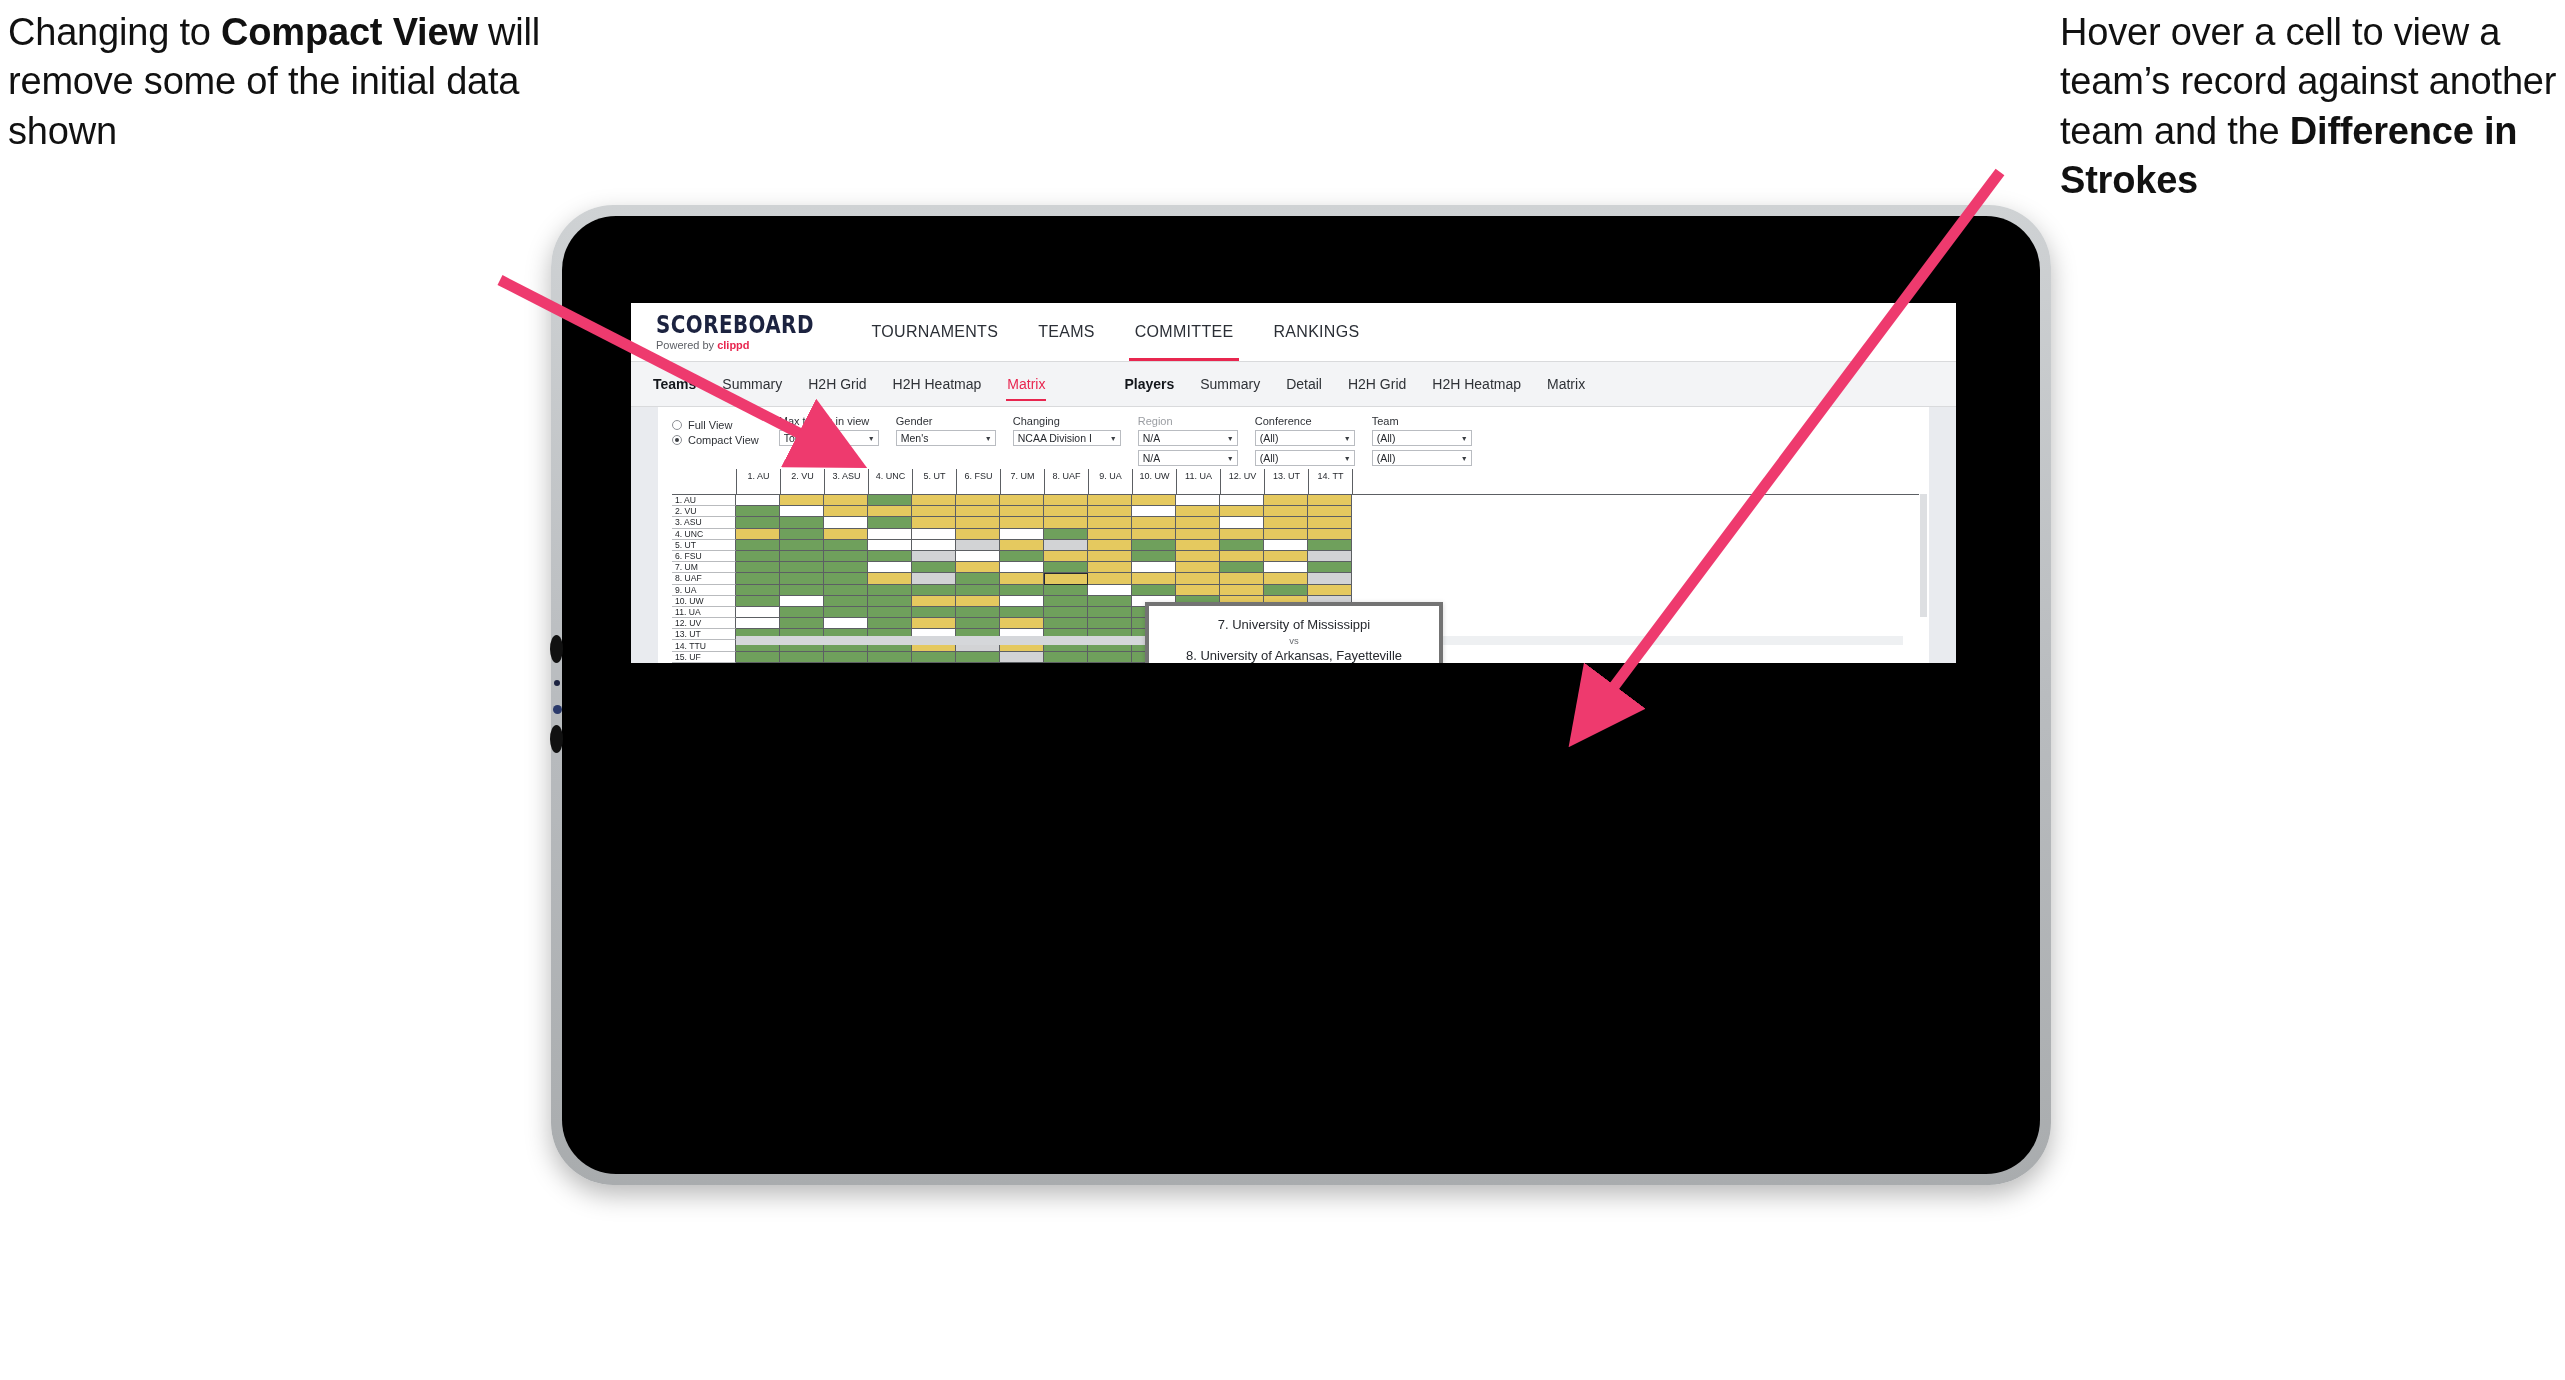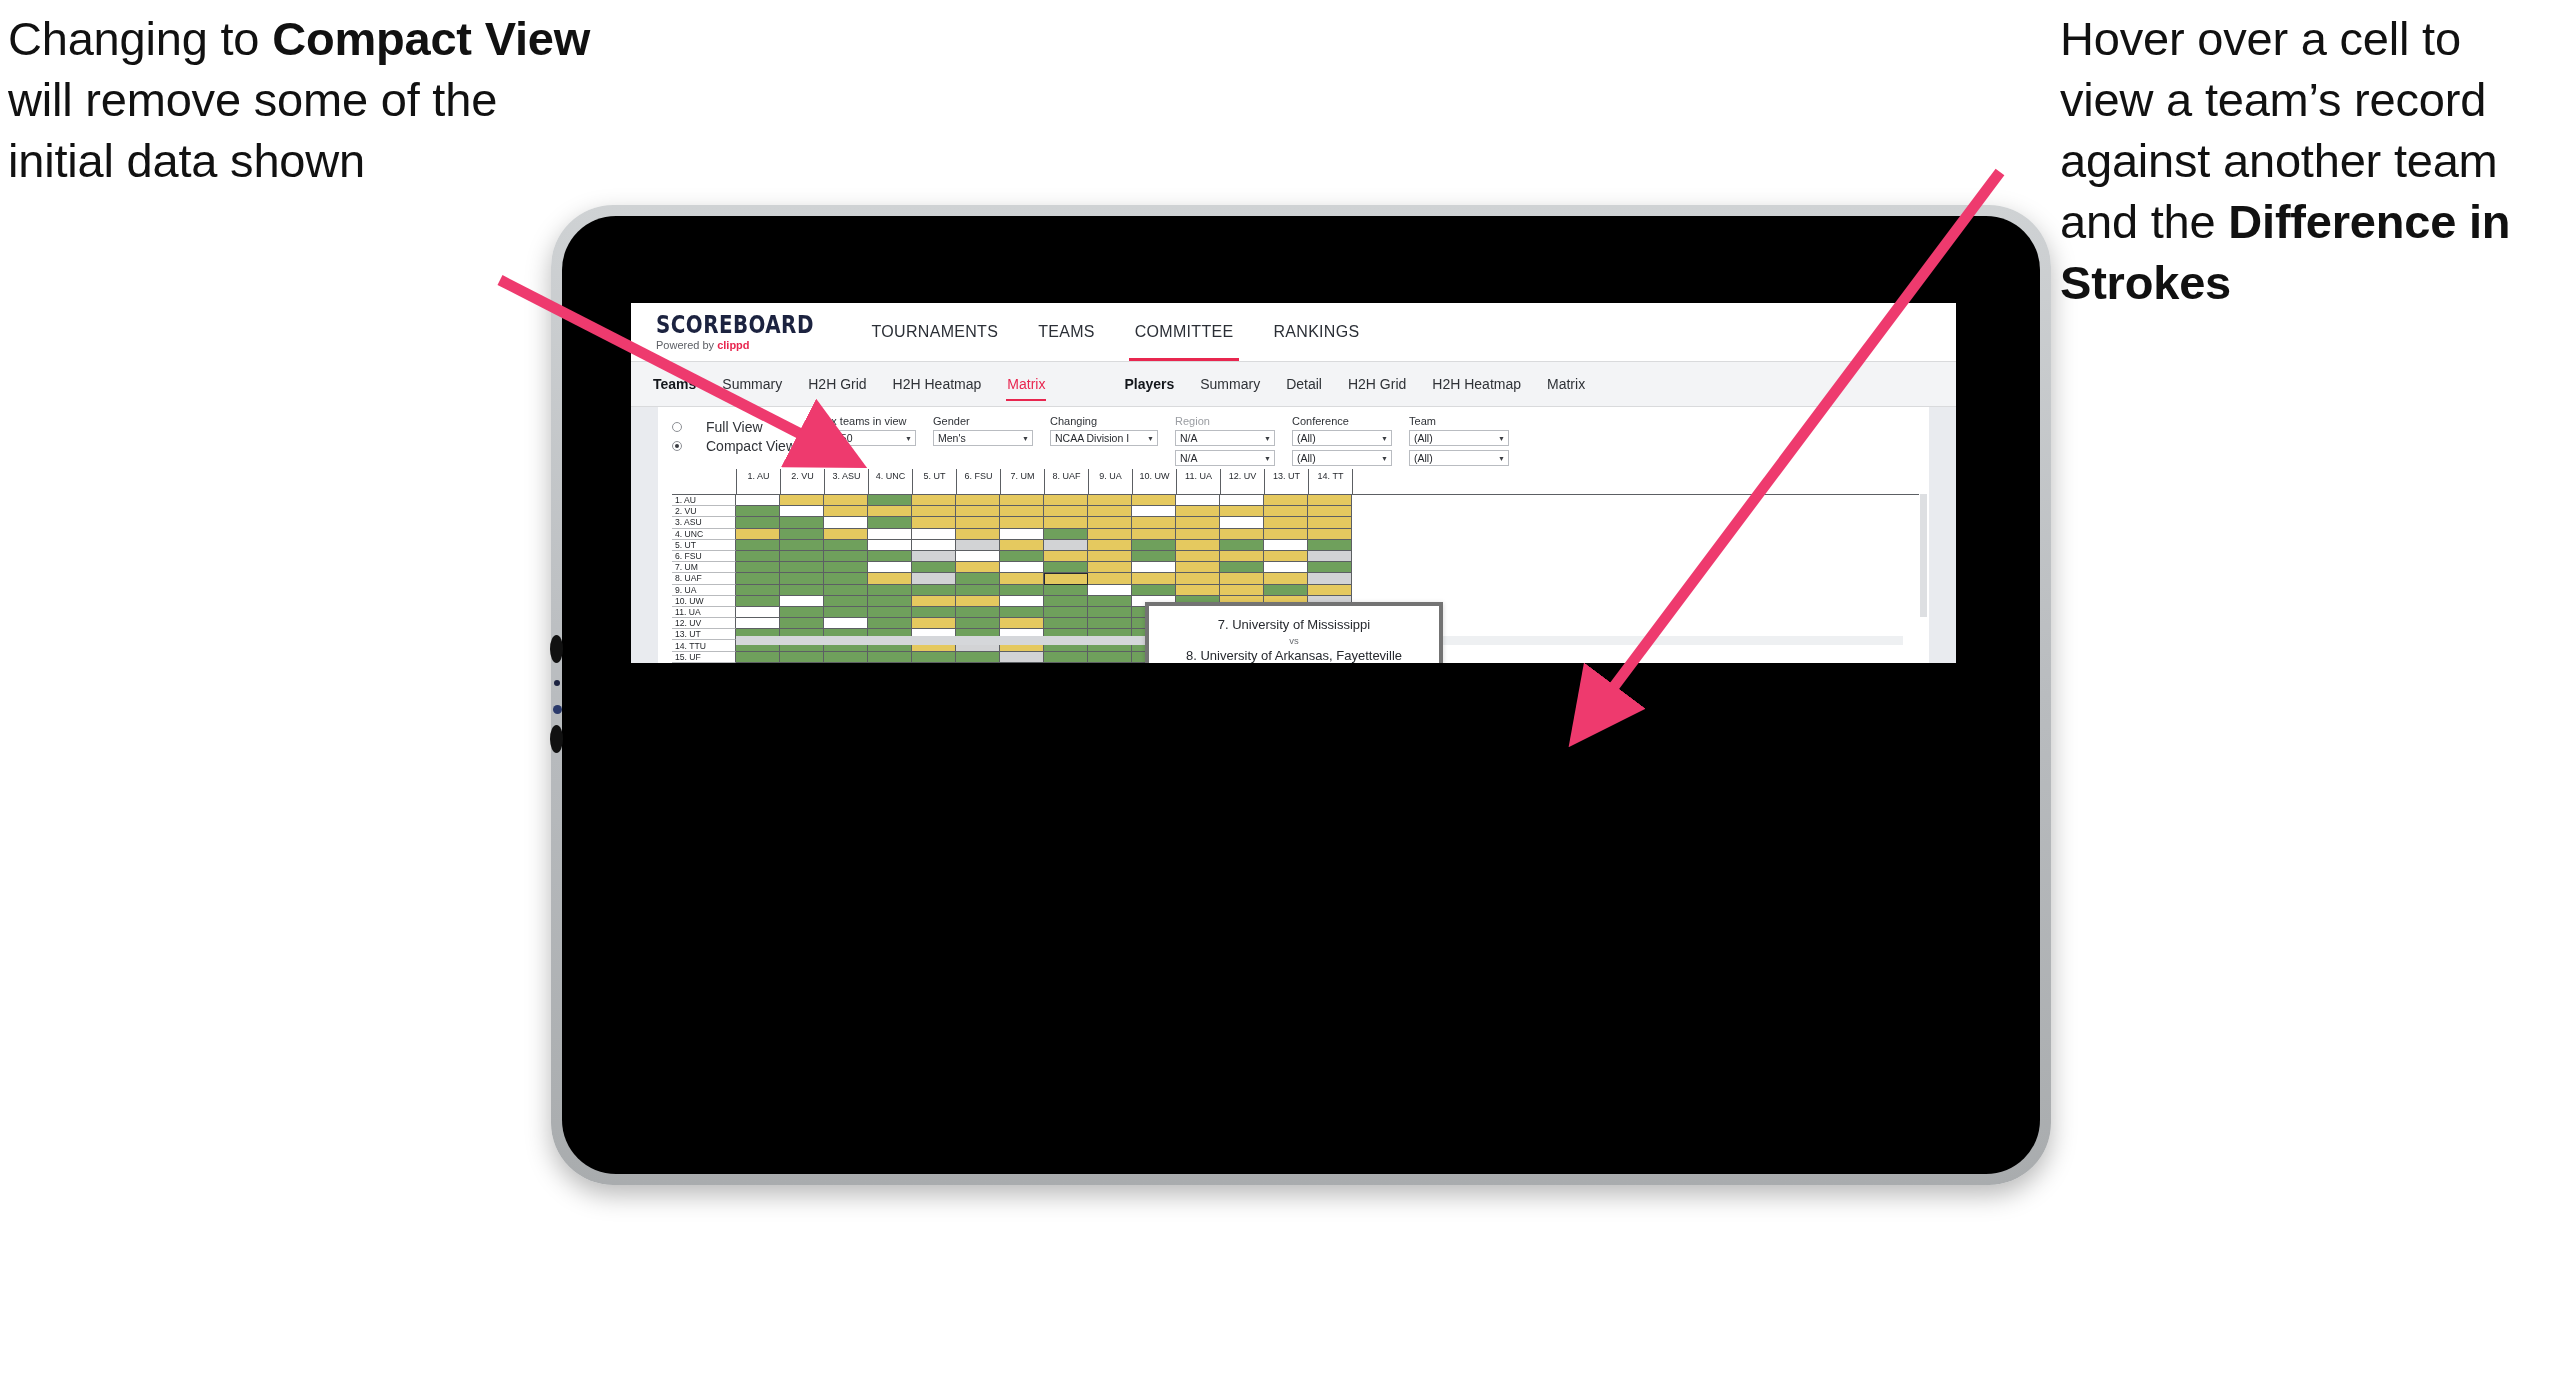--- a/index.html
+++ b/index.html
@@ -3,21 +3,21 @@
 <meta charset="utf-8">
 <style>
   html,body{margin:0;padding:0;}
   body{
     width:2565px;height:1380px;position:relative;overflow:hidden;
     background:#ffffff;
     font-family:"Liberation Sans","DejaVu Sans",sans-serif;
   }
 
   
-  .annot{position:absolute;color:#111;font-size:47px;line-height:1.30;letter-spacing:-0.2px;}
+  .annot{position:absolute;color:#111;font-size:38px;line-height:1.30;letter-spacing:-0.2px;}
   .annot b{font-weight:700;}
   #annot-left{left:8px;top:8px;width:600px;}
   #annot-right{left:2060px;top:8px;width:500px;}
 
   .arrow-svg{position:absolute;left:0;top:0;width:2565px;height:1380px;pointer-events:none;}
 
   
   #tablet{position:absolute;left:551px;top:205px;width:1500px;height:523px;}
   .tab-outer{position:absolute;left:0;top:0;width:1500px;height:980px;
     background:linear-gradient(180deg,#cfd2d4 0%,#b9bcbf 50%,#a9acae 100%);
@@ -69,22 +69,22 @@
   .flabel.muted{color:#9a9da2;}
   .fsel{width:100px;height:16px;border:1px solid #b9bcc1;background:#fff;
     font-size:10.5px;color:#26292e;display:flex;align-items:center;
     padding-left:4px;position:relative;box-sizing:border-box;cursor:pointer;}
   .fsel.wide{width:108px;}
   .fsel .cv{overflow:hidden;white-space:nowrap;}
   .fsel .arw{position:absolute;right:3px;top:50%;transform:translateY(-50%);
     font-size:7px;color:#3b3e43;}
   .fsel+.fsel{margin-top:4px;}
   .radios{padding-top:4px;margin-right:20px;}
-  .radio-row{display:flex;align-items:center;font-size:14px;color:#2f3237;
-    margin-bottom:3px;cursor:pointer;gap:18px;}
+  .radio-row{display:flex;align-items:center;font-size:11px;color:#2f3237;
+    margin-bottom:3px;cursor:pointer;}
   .rdot{width:10px;height:10px;border-radius:50%;border:1px solid #8d9095;
     background:#fff;margin-right:6px;box-sizing:border-box;position:relative;}
   .rdot.on::after{content:"";position:absolute;left:50%;top:50%;
     transform:translate(-50%,-50%);width:4px;height:4px;border-radius:50%;background:#3a3d42;}
 
   
   .matrixwrap{position:absolute;left:14px;top:62px;right:10px;bottom:34px;}
   .mgrid{position:relative;width:100%;height:100%;}
   .mhead{display:flex;height:25px;border-bottom:1.2px solid #5c5f63;}
   .mcorner{width:64px;flex:0 0 64px;border-right:1.2px solid #5c5f63;}

